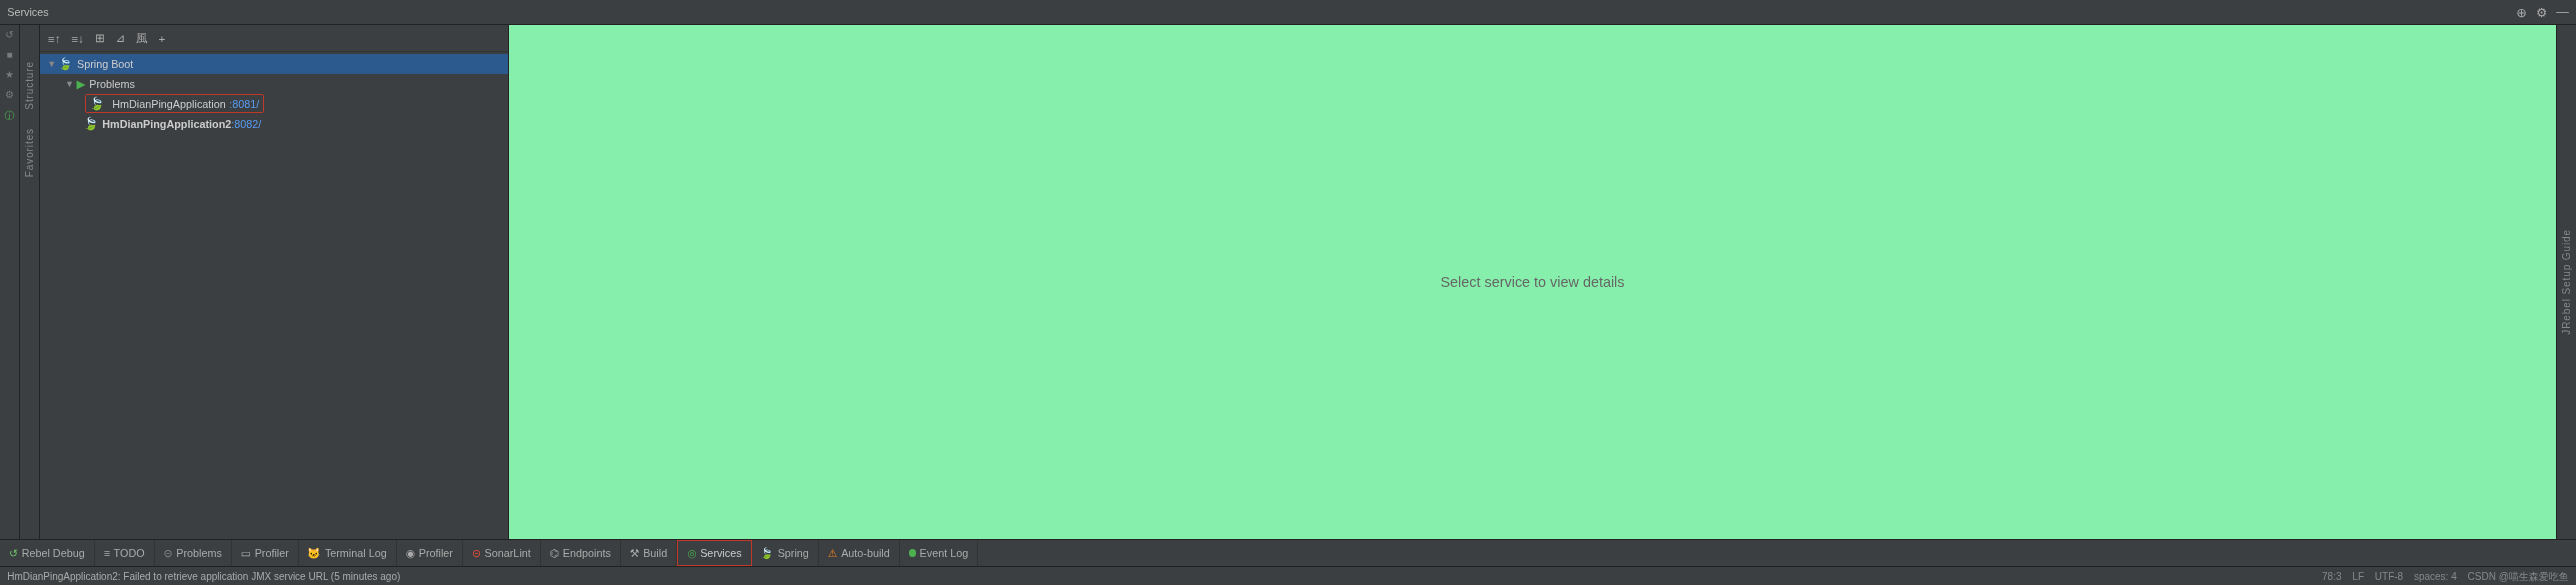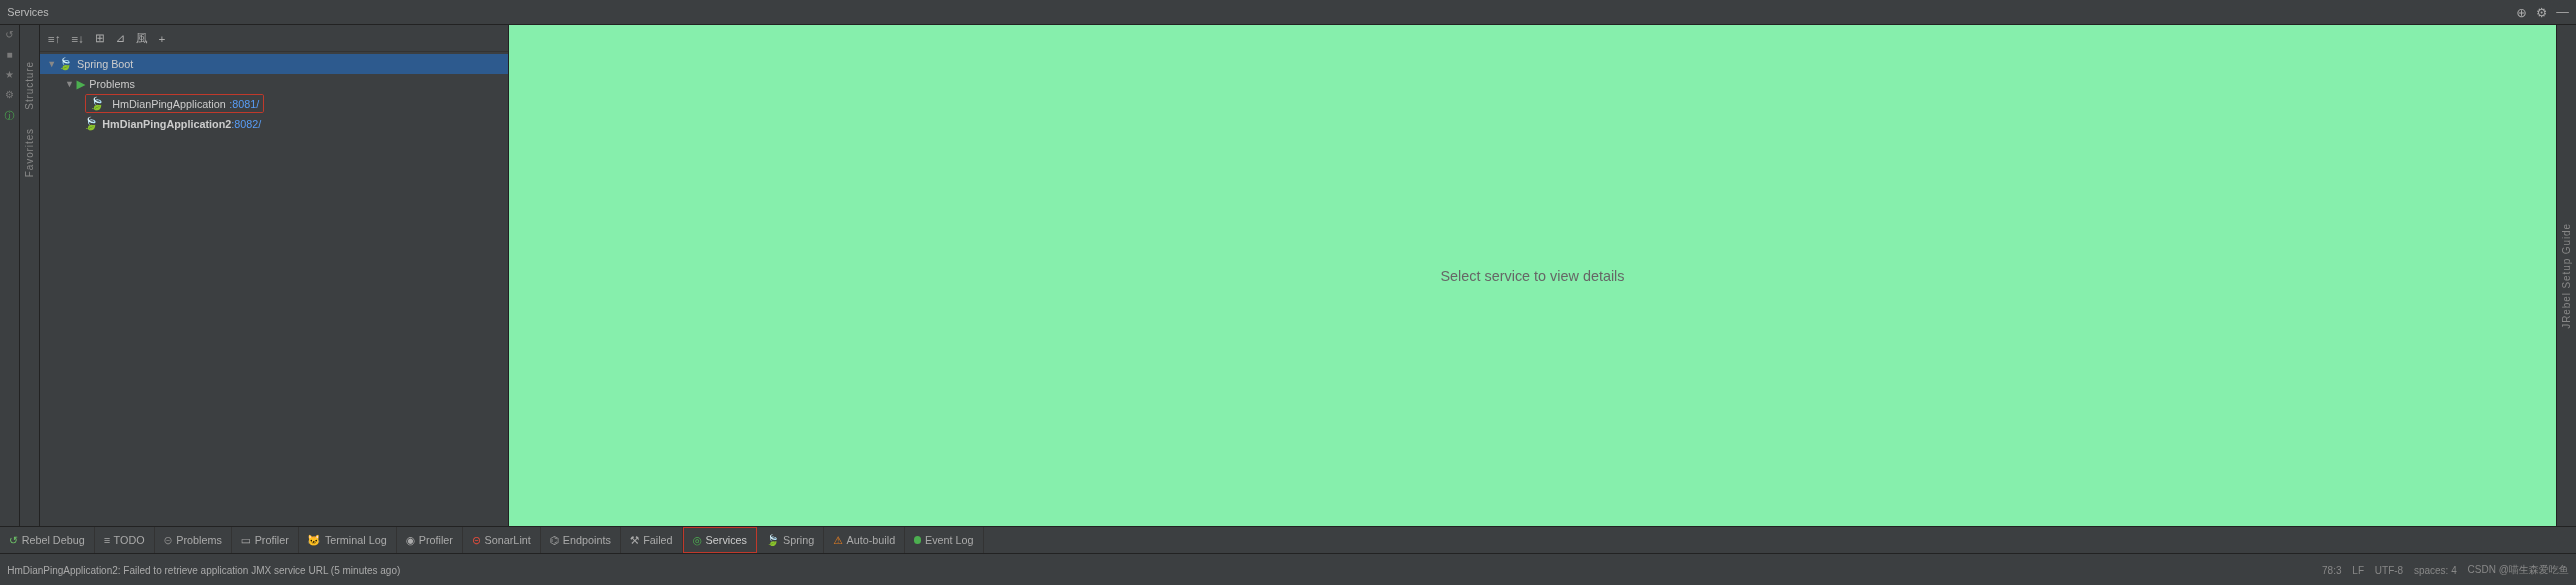--- a/index.html
+++ b/index.html
@@ -183,21 +183,21 @@
     }
     .bottom-item .b-icon {
       font-size: 10.8px;
     }
 
     
     .status-bar {
       display: flex;
       align-items: center;
       background: #3c3f41;
-      height: 33px;
+      height: 20px;
       padding: 0 7.2px;
       flex-shrink: 0;
       border-top: 0.9px solid #222;
       font-size: 10px;
       color: #aaa;
       gap: 10.8px;
     }
     .status-bar .status-msg {
       flex: 1;
       overflow: hidden;
@@ -363,21 +363,21 @@
   <div class="bottom-item">
     <span class="b-icon" style="color:#e74c3c;">⊝</span>
     <span>SonarLint</span>
   </div>
   <div class="bottom-item">
     <span class="b-icon">⌬</span>
     <span>Endpoints</span>
   </div>
   <div class="bottom-item">
     <span class="b-icon">⚒</span>
-    <span>Failed</span>
+    <span>Build</span>
   </div>
   <div class="bottom-item active" style="border:1.8px solid #c0392b;">
     <span class="b-icon" style="color:#4caf50;">◎</span>
     <span>Services</span>
   </div>
   <div class="bottom-item">
     <span class="b-icon" style="color:#6dbf67;">🍃</span>
     <span>Spring</span>
   </div>
   <div class="bottom-item">

